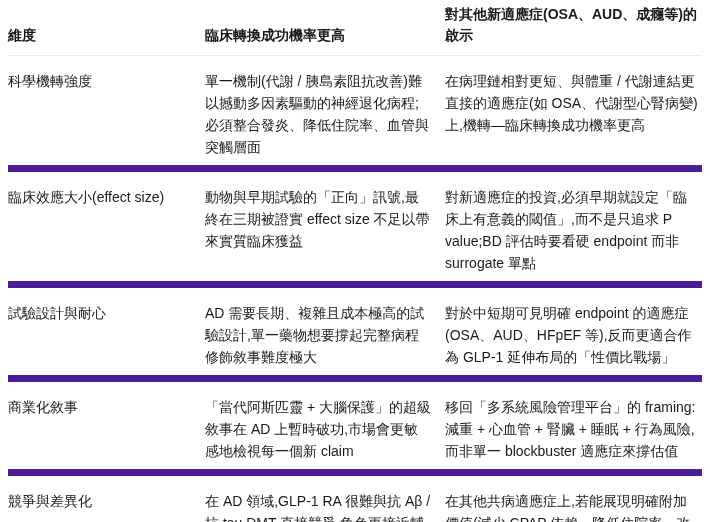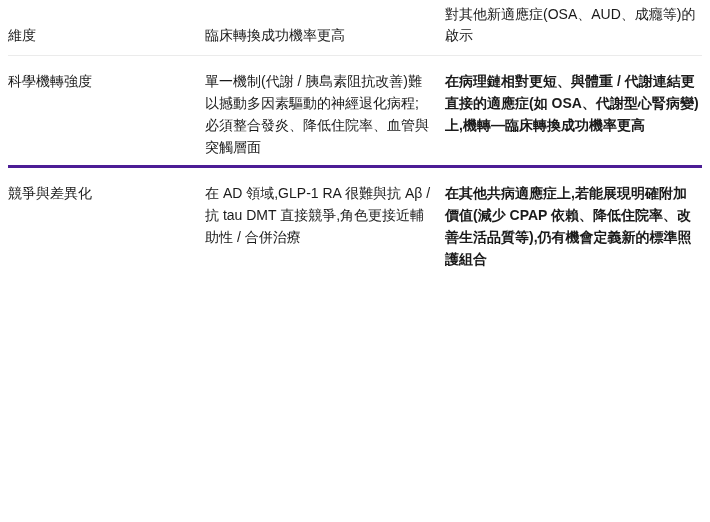--- a/index.html
+++ b/index.html
@@ -20,35 +20,35 @@
     width: 694px;
     border-collapse: collapse;
     table-layout: fixed;
   }
   col.c1 { width: 197px; }
   col.c2 { width: 240px; }
   col.c3 { width: 257px; }
   thead th {
     text-align: left;
     vertical-align: bottom;
-    font-weight: 400;
+    font-weight: 700;
     font-size: 14px;
     line-height: 21px;
     padding: 4px 14px 9px 0;
     border-bottom: 1px solid #ebebeb;
   }
   thead th:last-child { padding-right: 2px; }
   tbody td {
     vertical-align: top;
     font-size: 14px;
     line-height: 22px;
     padding: 14px 14px 7px 0;
-    border-bottom: 3px solid #4c1d95;
+    border-bottom: 7px solid #4c1d95;
   }
-  tbody td:last-child { padding-right: 2px; font-weight: bold; }
+  tbody td:last-child { padding-right: 2px; }
   tbody tr:last-child td { border-bottom: none; }
 </style>
 </head>
 <body>
 
 <div class="table-wrap">
   <table class="comparison">
     <colgroup>
       <col class="c1">
         <col class="c2">
@@ -61,19 +61,34 @@
         <th>對其他新適應症(OSA、AUD、成癮等)的啟示</th>
       </tr>
     </thead>
     <tbody>
       <tr>
         <td>科學機轉強度</td>
         <td>單一機制(代謝 / 胰島素阻抗改善)難以撼動多因素驅動的神經退化病程;必須整合發炎、降低住院率、血管與突觸層面</td>
         <td>在病理鏈相對更短、與體重 / 代謝連結更直接的適應症(如 OSA、代謝型心腎病變)上,機轉—臨床轉換成功機率更高</td>
       </tr>
       <tr>
+        <td>臨床效應大小(effect size)</td>
+        <td>動物與早期試驗的「正向」訊號,最終在三期被證實 effect size 不足以帶來實質臨床獲益</td>
+        <td>對新適應症的投資,必須早期就設定「臨床上有意義的閾值」,而不是只追求 P value;BD 評估時要看硬 endpoint 而非 surrogate 單點</td>
+      </tr>
+      <tr>
+        <td>試驗設計與耐心</td>
+        <td>AD 需要長期、複雜且成本極高的試驗設計,單一藥物想要撐起完整病程修飾敘事難度極大</td>
+        <td>對於中短期可見明確 endpoint 的適應症(OSA、AUD、HFpEF 等),反而更適合作為 GLP-1 延伸布局的「性價比戰場」</td>
+      </tr>
+      <tr>
+        <td>商業化敘事</td>
+        <td>「當代阿斯匹靈 + 大腦保護」的超級敘事在 AD 上暫時破功,市場會更敏感地檢視每一個新 claim</td>
+        <td>移回「多系統風險管理平台」的 framing:減重 + 心血管 + 腎臟 + 睡眠 + 行為風險,而非單一 blockbuster 適應症來撐估值</td>
+      </tr>
+      <tr>
         <td>競爭與差異化</td>
         <td>在 AD 領域,GLP-1 RA 很難與抗 Aβ / 抗 tau DMT 直接競爭,角色更接近輔助性 / 合併治療</td>
         <td>在其他共病適應症上,若能展現明確附加價值(減少 CPAP 依賴、降低住院率、改善生活品質等),仍有機會定義新的標準照護組合</td>
       </tr>
     </tbody>
   </table>
 </div>
 
 </body></html>

